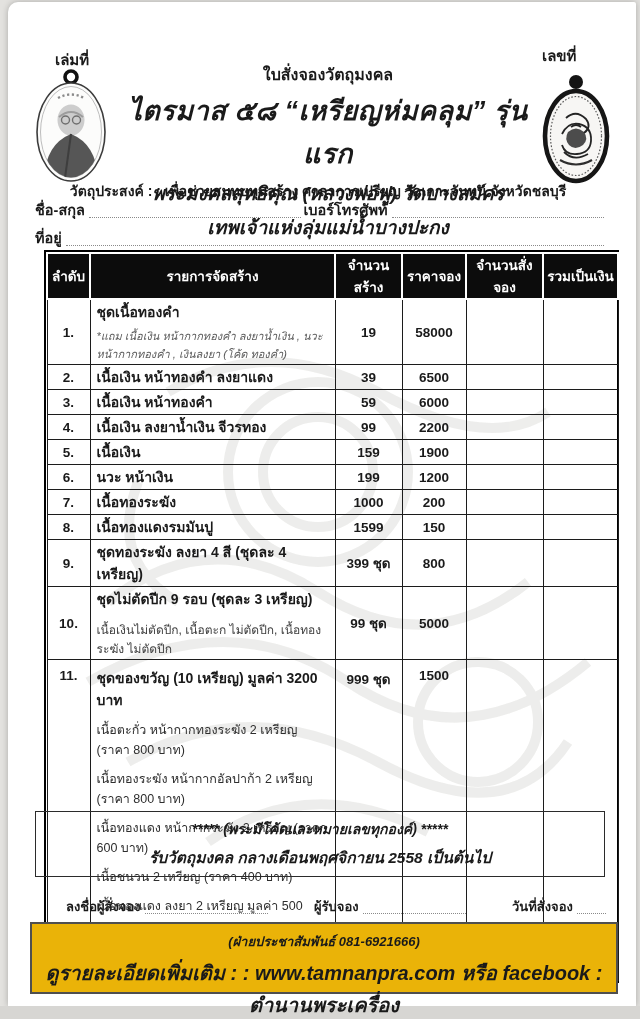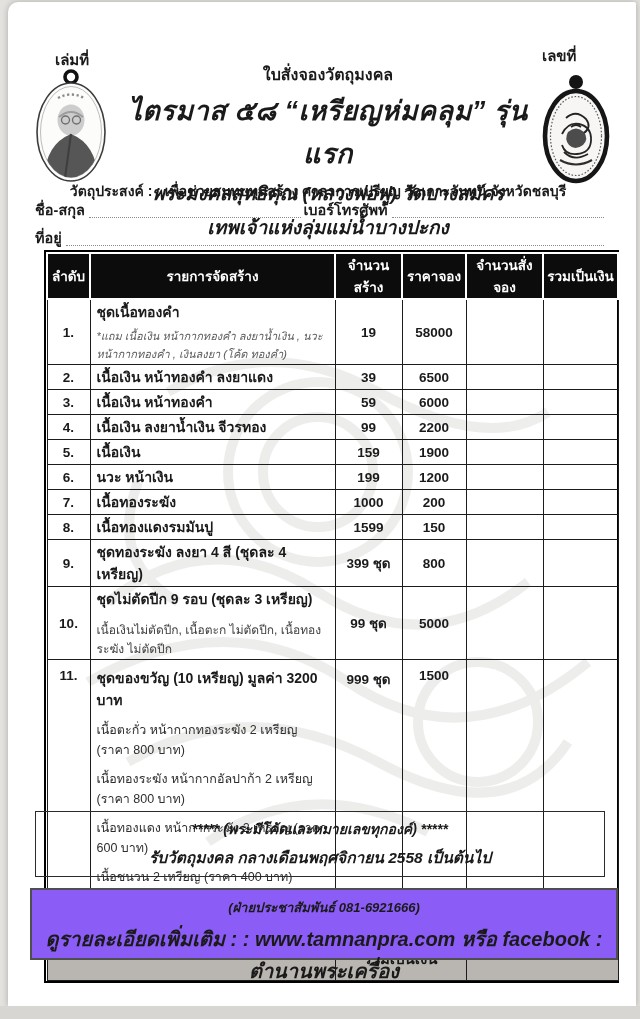--- a/index.html
+++ b/index.html
@@ -45,22 +45,22 @@
     position:absolute;left:27px;top:809px;width:568px;height:64px;
     border:1.6px solid #2b2b2b;display:flex;flex-direction:column;justify-content:center;
     text-align:center;font-style:italic;font-weight:bold;z-index:2;background:transparent;
   }
   .notes-line1{font-size:14px;}
   .notes-line2{font-size:15.5px;margin-top:5px;}
   .sig-row{position:absolute;left:30px;top:894px;width:570px;display:flex;}
   .sig-seg{display:flex;align-items:flex-end;}
   .sig-label{font-size:13px;font-weight:bold;white-space:nowrap;padding-left:28px;}
   .footer-box{
-    position:absolute;left:22px;top:886px;width:584px;height:68px;
-    border:2px solid #4f4f4f;text-align:center;z-index:2;background:#8b5cf6;
+    position:absolute;left:22px;top:920px;width:584px;height:68px;
+    border:2px solid #4f4f4f;text-align:center;z-index:2;background:#eab308;
   }
   .footer-contact{font-size:13px;font-weight:bold;font-style:italic;margin-top:7px;}
   .footer-info{font-size:20px;font-weight:bold;font-style:italic;margin-top:5px;}
   .watermark{position:absolute;z-index:1;pointer-events:none;}
 </style>
 </head>
 <body>
 
 <div class="paper">
 

